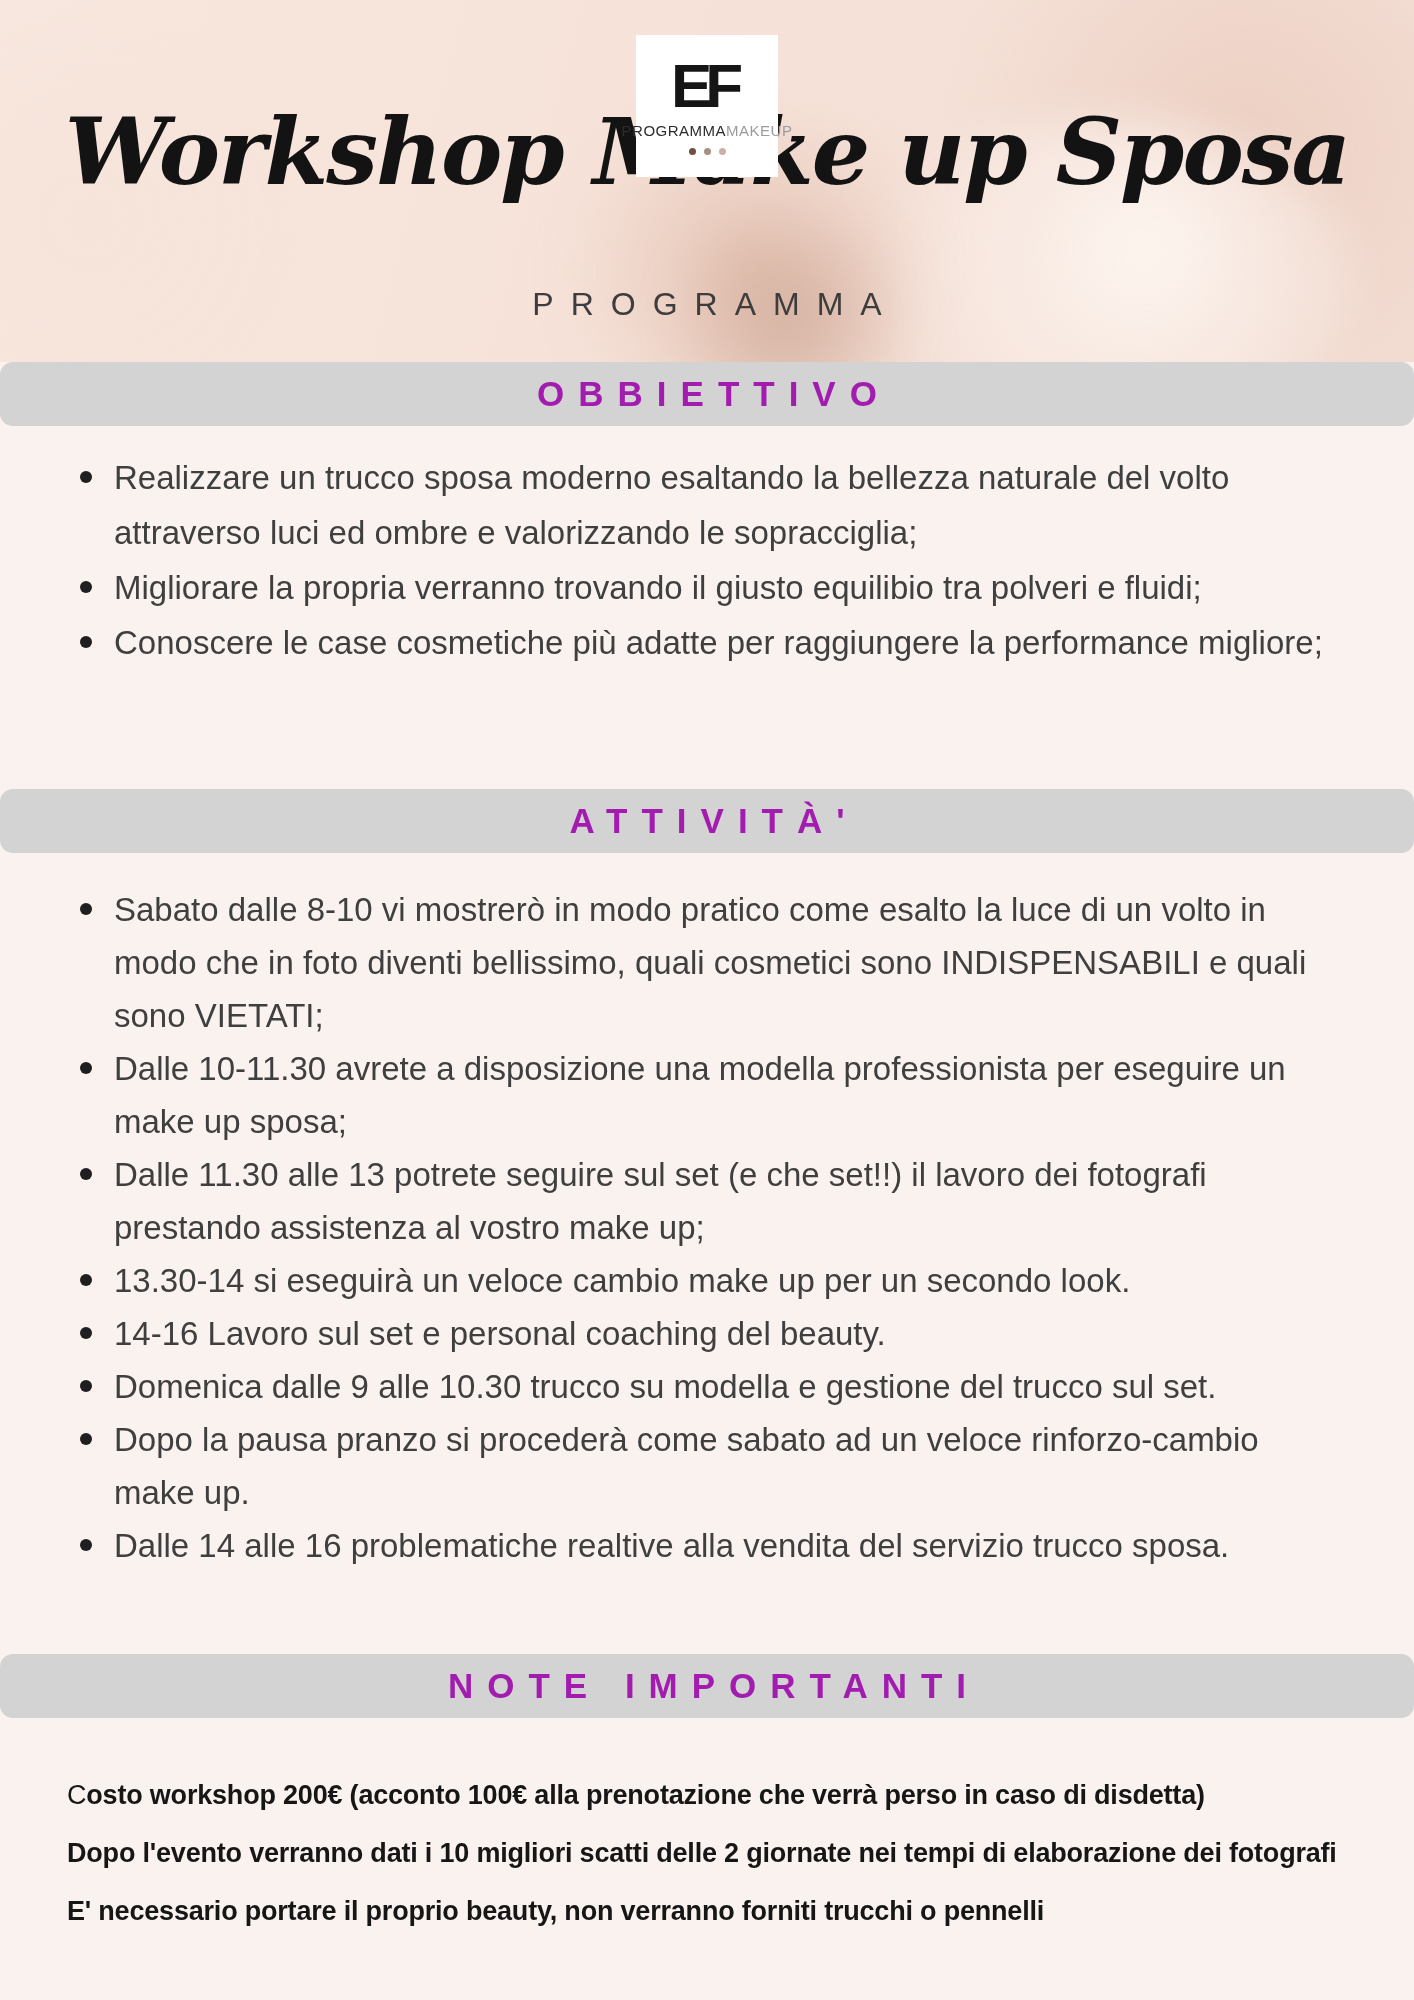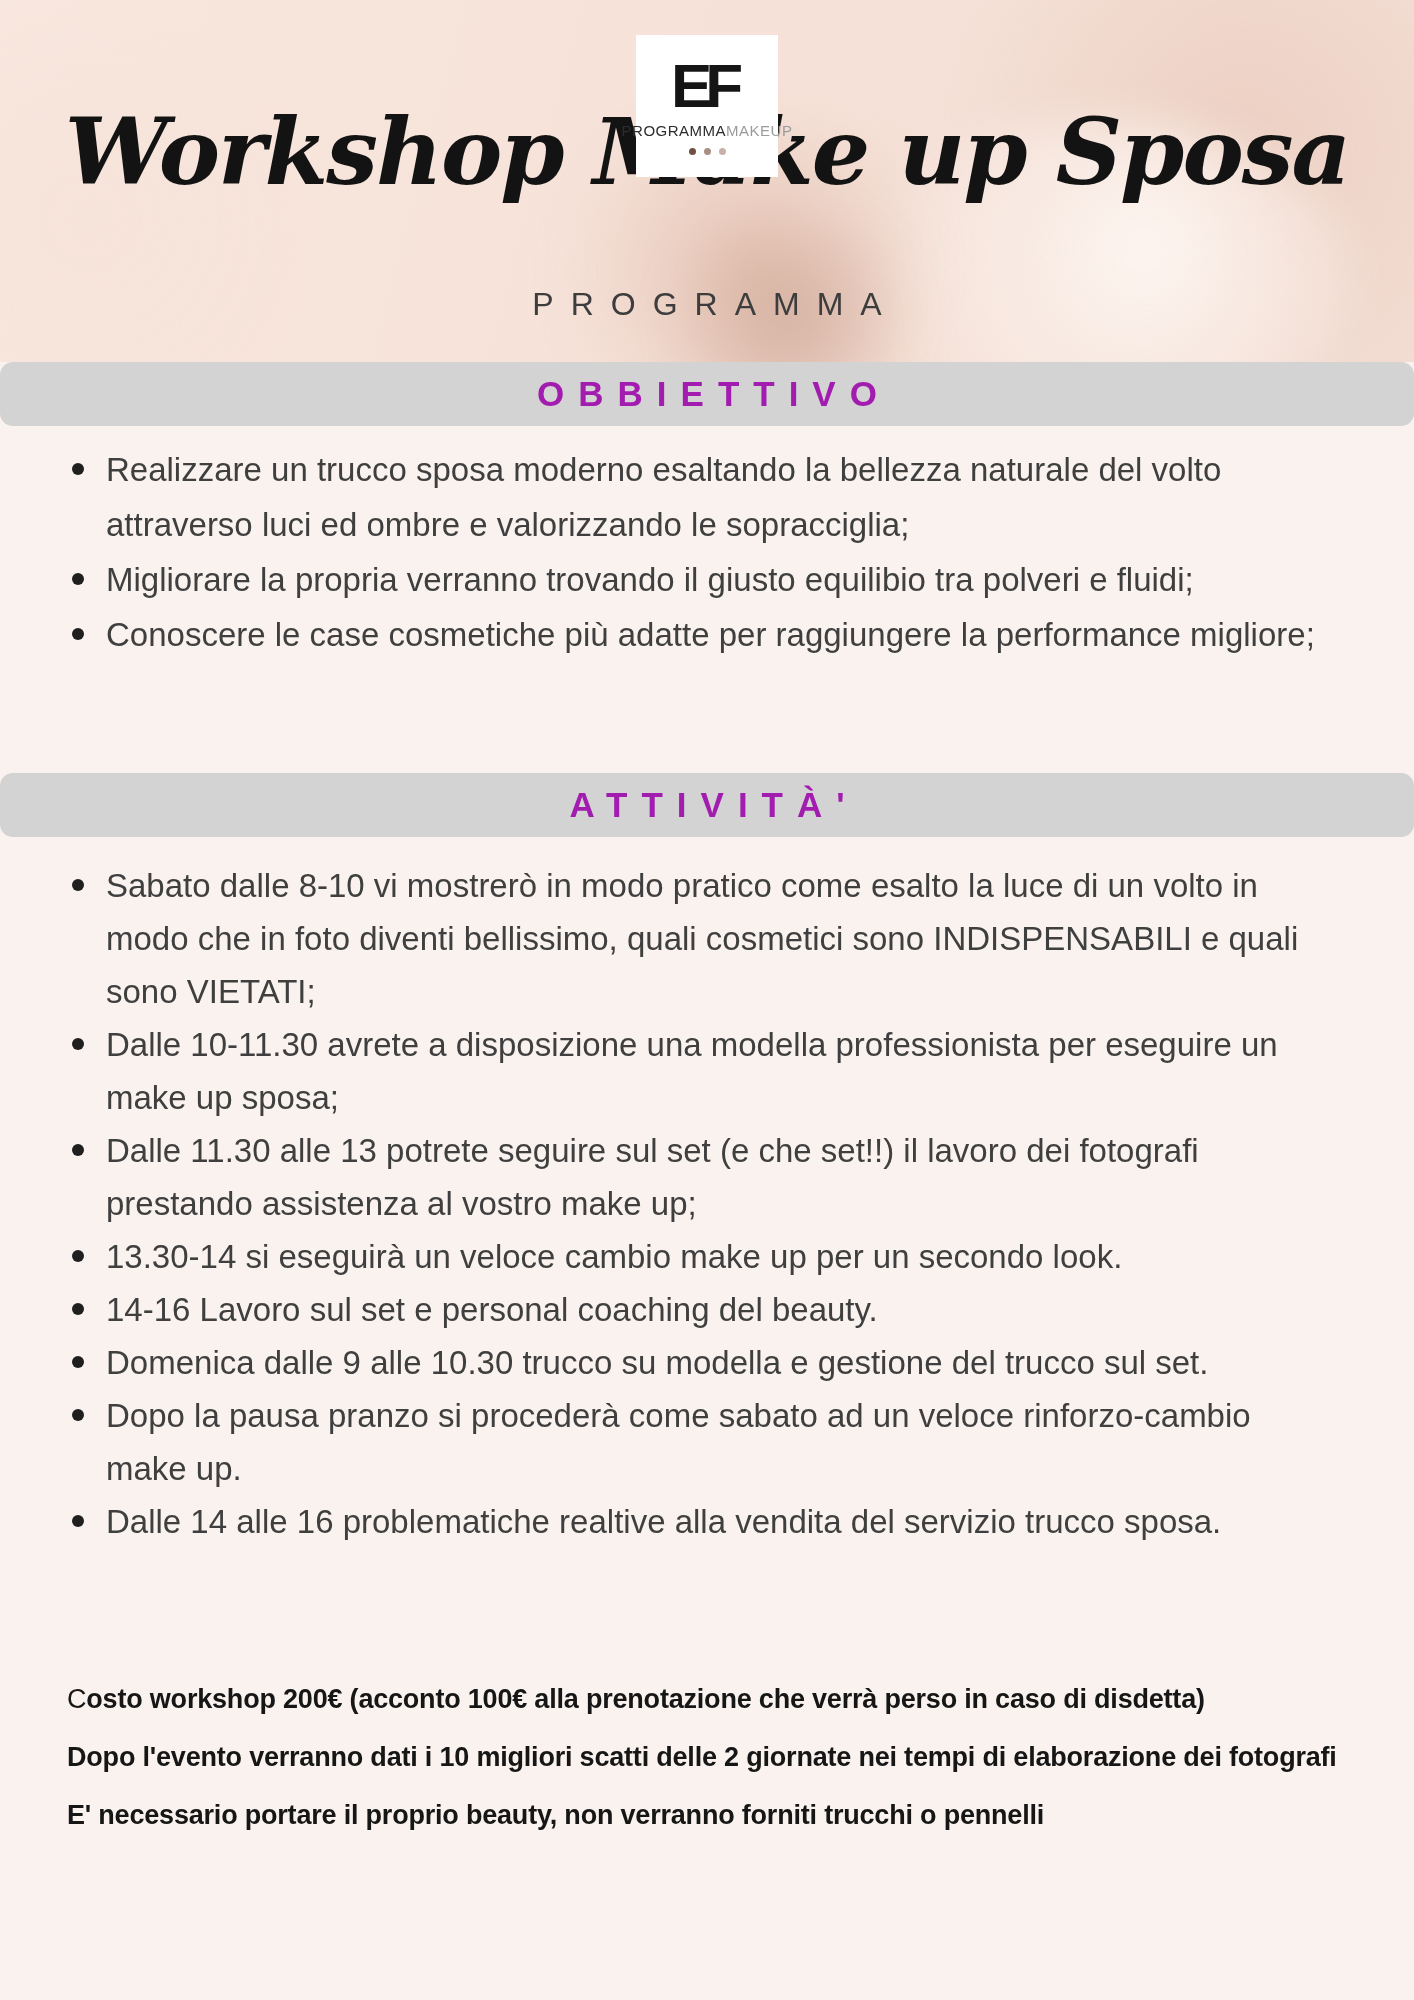--- a/index.html
+++ b/index.html
@@ -63,21 +63,21 @@
   
   .band{
     height:64px;background:#d3d3d3;
     display:flex;align-items:center;justify-content:center;
     font-size:35px;font-weight:700;color:#a21caf;
     letter-spacing:14px;text-indent:14px;border-radius:13px;
   }
 
   
   .list{
-    margin:4px;list-style:none;box-sizing:border-box;
+    margin:12px;list-style:none;box-sizing:border-box;
     padding:12px 70px 0 102px;color:#3f3f3f;
   }
   .list li{position:relative;font-size:33px;}
   .list li::before{
     content:"";position:absolute;left:-34px;top:21px;
     width:12px;height:12px;border-radius:50%;background:#1f1f1f;
   }
   .objectives{height:339px;}
   .objectives li{line-height:55px;}
   .activities{height:777px;padding-top:18px;}
@@ -130,20 +130,21 @@
     <li>Sabato dalle 8-10 vi mostrerò in modo pratico come esalto la luce di un volto in modo che in foto diventi bellissimo, quali cosmetici sono INDISPENSABILI e quali sono VIETATI;</li>
     <li>Dalle 10-11.30 avrete a disposizione una modella professionista per eseguire un make up sposa;</li>
     <li>Dalle 11.30 alle 13 potrete seguire sul set (e che set!!) il lavoro dei fotografi prestando assistenza al vostro make up;</li>
     <li>13.30-14 si eseguirà un veloce cambio make up per un secondo look.</li>
     <li>14-16 Lavoro sul set e personal coaching del beauty.</li>
     <li>Domenica dalle 9 alle 10.30 trucco su modella e gestione del trucco sul set.</li>
     <li>Dopo la pausa pranzo si procederà come sabato ad un veloce rinforzo-cambio make up.</li>
     <li>Dalle 14 alle 16 problematiche realtive alla vendita del servizio trucco sposa.</li>
   </ul>
 
+  <div class="band">NOTE IMPORTANTI</div>
 
   <div class="notes">
     <p><span class="lead">C</span><span>osto workshop 200€ (acconto 100€ alla prenotazione che verrà perso in caso di disdetta)</span></p>
     <p>Dopo l'evento verranno dati i 10 migliori scatti delle 2 giornate nei tempi di elaborazione dei fotografi</p>
     <p>E' necessario portare il proprio beauty, non verranno forniti trucchi o pennelli</p>
   </div>
 
 </div>
 
 </body></html>

